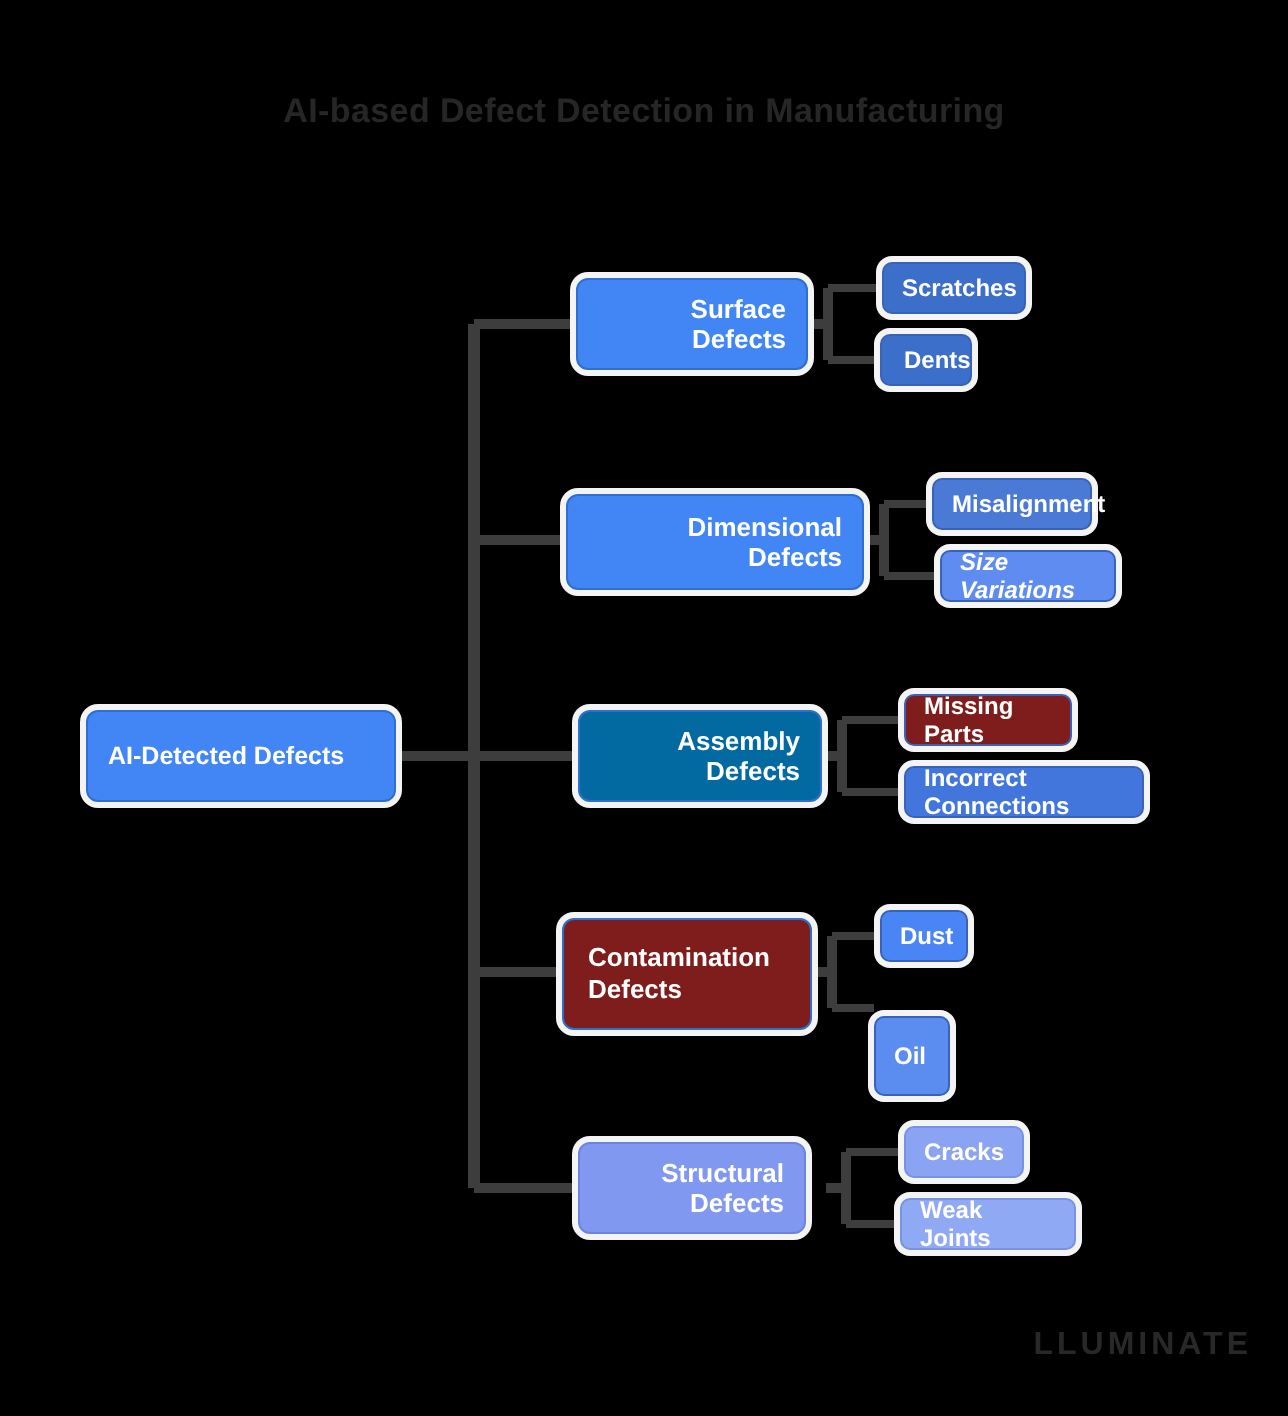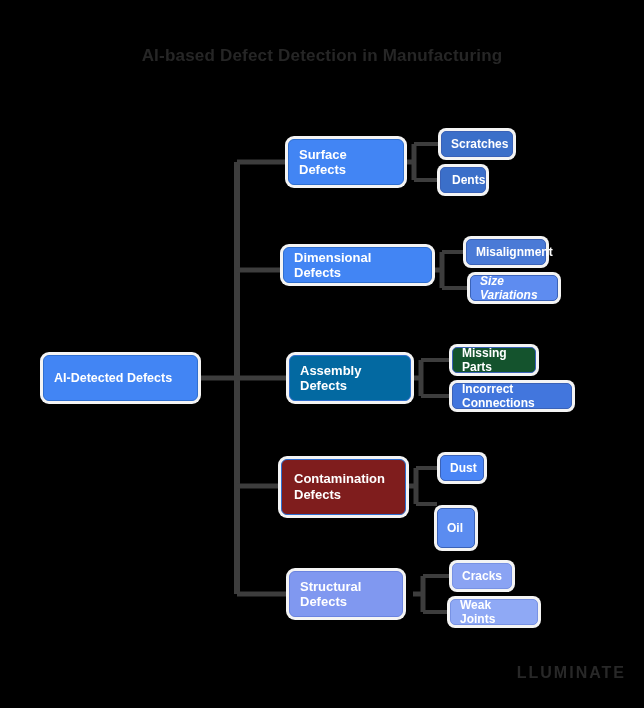--- a/index.html
+++ b/index.html
@@ -57,20 +57,21 @@
     border: 1px solid #2f6fd0;
     justify-content: flex-start;
     font-size: 12.5px;
     padding: 0 10px;
   }
   .node.cat {
     justify-content: center;
     font-size: 13px;
     padding: 0 10px;
     border: 1px solid #2f6fd0;
+    text-align: right;
   }
   .node.cat.wrap {
     justify-content: flex-start;
     text-align: left;
     line-height: 1.22;
     padding: 0 12px;
   }
   .node.leaf {
     justify-content: flex-start;
     font-size: 12px;
@@ -138,21 +139,21 @@
   </svg>
 
   <div class="node root" style="left:43px; top:355px; width:155px; height:46px;">
     <span>AI-Detected Defects</span>
   </div>
 
   <div class="node cat" style="left:288px; top:139px; width:116px; height:46px; background:#4285f4;">
     <span>Surface Defects</span>
   </div>
 
-  <div class="node cat" style="left:283px; top:247px; width:149px; height:36px; background:#4285f4;">
+  <div class="node cat" style="left:283px; top:247px; width:149px; height:48px; background:#4285f4;">
     <span>Dimensional Defects</span>
   </div>
 
   <div class="node cat" style="left:289px; top:355px; width:122px; height:46px; background:#0369a1;">
     <span>Assembly Defects</span>
   </div>
 
   <div class="node cat wrap" style="left:281px; top:459px; width:125px; height:56px; background:#7f1d1d;">
     <span>Contamination Defects</span>
   </div>
@@ -170,21 +171,21 @@
   </div>
 
   <div class="node leaf" style="left:466px; top:239px; width:80px; height:26px; background:#4a7ad6;">
     <span>Misalignment</span>
   </div>
 
   <div class="node leaf" style="left:470px; top:275px; width:88px; height:26px; background:#5e8cf0;font-style:italic;">
     <span>Size Variations</span>
   </div>
 
-  <div class="node leaf" style="left:452px; top:347px; width:84px; height:26px; background:#14532d;">
+  <div class="node leaf" style="left:452px; top:347px; width:84px; height:26px; background:#7f1d1d;">
     <span>Missing Parts</span>
   </div>
 
   <div class="node leaf" style="left:452px; top:383px; width:120px; height:26px; background:#4276dd;">
     <span>Incorrect Connections</span>
   </div>
 
   <div class="node leaf" style="left:440px; top:455px; width:44px; height:26px; background:#4a85f5;">
     <span>Dust</span>
   </div>

